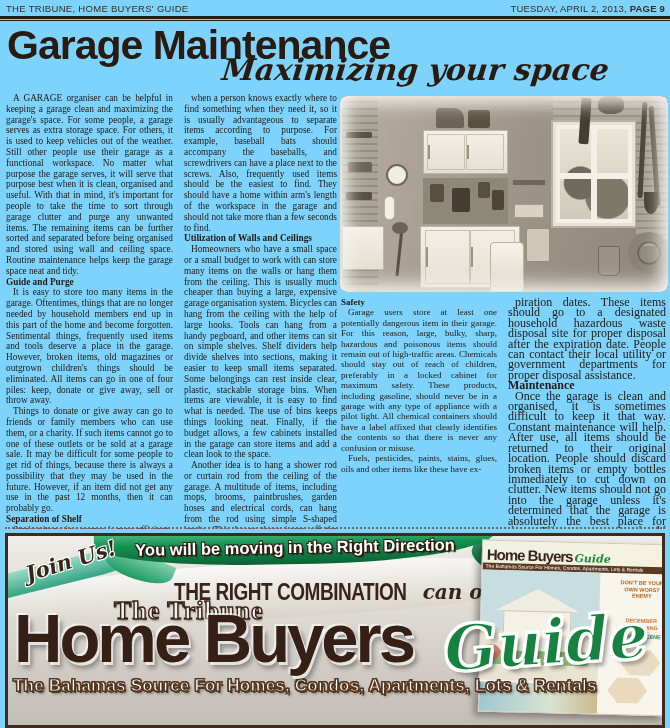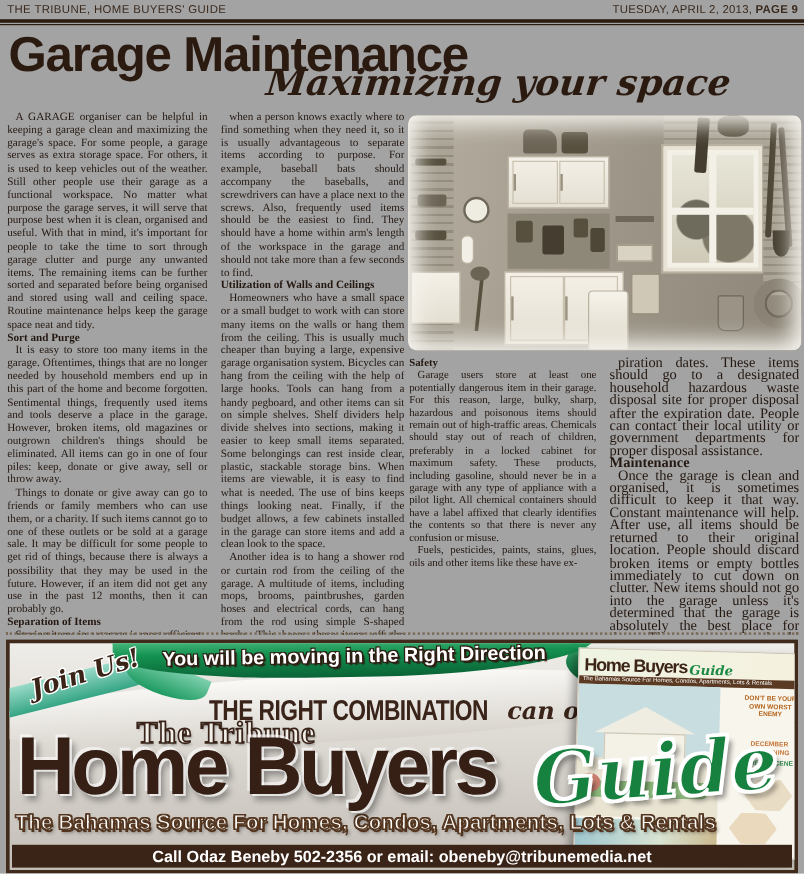--- a/index.html
+++ b/index.html
@@ -1,18 +1,18 @@
 <!DOCTYPE html>
 <html><head>
 <meta charset="utf-8">
 <style>
   * { margin:0; padding:0; box-sizing:border-box; }
   html,body { width:670px; height:728px; }
   body { font-family:"Liberation Serif", serif; background:#f7f5f0; color:#2a1a10; }
-  #page { position:relative; width:670px; height:728px; overflow:hidden; background:#a3a3a3; }
+  #page { position:relative; width:670px; height:728px; overflow:hidden; background:#7dd3fc; }
 
   
   #masthead { position:absolute; left:0; top:0; width:670px; height:20px; }
   #masthead .mh-left { position:absolute; left:6px; top:3px; font-family:"Liberation Sans",sans-serif; font-size:9.5px; color:#3a2a1e; letter-spacing:.3px; }
   #masthead .mh-right { position:absolute; right:5px; top:3px; font-family:"Liberation Sans",sans-serif; font-size:9.5px; color:#3a2a1e; letter-spacing:.2px;margin-left:24px; }
   #masthead .mh-right b { font-weight:bold; }
   #mh-rule { position:absolute; left:0; top:16px; width:670px; height:5px;
     border-top:3px solid #2c1d12; border-bottom:1px solid #2c1d12; }
 
   
@@ -133,24 +133,24 @@
     <span class="mh-left">THE TRIBUNE, HOME BUYERS' GUIDE</span>
     <span class="mh-right"><span>TUESDAY, APRIL 2, 2013, </span><b>PAGE 9</b></span>
   </div>
   <div id="mh-rule"></div>
 
   <div id="headline">Garage Maintenance</div>
   <div id="subheadline">Maximizing your space</div>
 
   <div id="col1" class="art-col">
     <p>A GARAGE organiser can be helpful in keeping a garage clean and maximizing the garage's space. For some people, a garage serves as extra storage space. For others, it is used to keep vehicles out of the weather. Still other people use their garage as a functional workspace. No matter what purpose the garage serves, it will serve that purpose best when it is clean, organised and useful. With that in mind, it's important for people to take the time to sort through garage clutter and purge any unwanted items. The remaining items can be further sorted and separated before being organised and stored using wall and ceiling space. Routine maintenance helps keep the garage space neat and tidy.</p>
-    <h4>Sort and Purge</h4>
+    <h4>Guide and Purge</h4>
     <p>It is easy to store too many items in the garage. Oftentimes, things that are no longer needed by household members end up in this part of the home and become forgotten. Sentimental things, frequently used items and tools deserve a place in the garage. However, broken items, old magazines or outgrown children's things should be eliminated. All items can go in one of four piles: keep, donate or give away, sell or throw away.</p>
     <p>Things to donate or give away can go to friends or family members who can use them, or a charity. If such items cannot go to one of these outlets or be sold at a garage sale. It may be difficult for some people to get rid of things, because there is always a possibility that they may be used in the future. However, if an item did not get any use in the past 12 months, then it can probably go.</p>
-    <h4>Separation of Items</h4>
+    <h4>Separation of Shelf</h4>
     <p>Storing items in a garage is most efficient</p>
   </div>
 
   <div id="col2" class="art-col">
     <p>when a person knows exactly where to find something when they need it, so it is usually advantageous to separate items according to purpose. For example, baseball bats should accompany the baseballs, and screwdrivers can have a place next to the screws. Also, frequently used items should be the easiest to find. They should have a home within arm's length of the workspace in the garage and should not take more than a few seconds to find.</p>
     <h4>Utilization of Walls and Ceilings</h4>
     <p>Homeowners who have a small space or a small budget to work with can store many items on the walls or hang them from the ceiling. This is usually much cheaper than buying a large, expensive garage organisation system. Bicycles can hang from the ceiling with the help of large hooks. Tools can hang from a handy pegboard, and other items can sit on simple shelves. Shelf dividers help divide shelves into sections, making it easier to keep small items separated. Some belongings can rest inside clear, plastic, stackable storage bins. When items are viewable, it is easy to find what is needed. The use of bins keeps things looking neat. Finally, if the budget allows, a few cabinets installed in the garage can store items and add a clean look to the space.</p>
     <p>Another idea is to hang a shower rod or curtain rod from the ceiling of the garage. A multitude of items, including mops, brooms, paintbrushes, garden hoses and electrical cords, can hang from the rod using simple S-shaped hooks. This keeps these items off the floor and cuts down on unnecessary clutter. Also, large hooks screwed into wall studs can hold many things, including lawn chairs, lawn tools,</p>
   </div>
 
@@ -253,18 +253,15 @@
       <span class="combo-bold">THE RIGHT COMBINATION</span>
       <span class="combo-script">can open the door to your dream.</span>
     </div>
 
     <div id="tribune">The Tribune</div>
     <div id="big-title">Home Buyers</div>
     <div id="guide-script">Guide</div>
 
     <div id="ad-tagline">The Bahamas Source For Homes, Condos, Apartments, Lots &amp; Rentals</div>
 
-    <div id="contact-bar">
-      <span>Call Odaz Beneby 502-2356 or email: obeneby@tribunemedia.net</span>
-    </div>
   </div>
 
 </div>
 
 </body></html>

